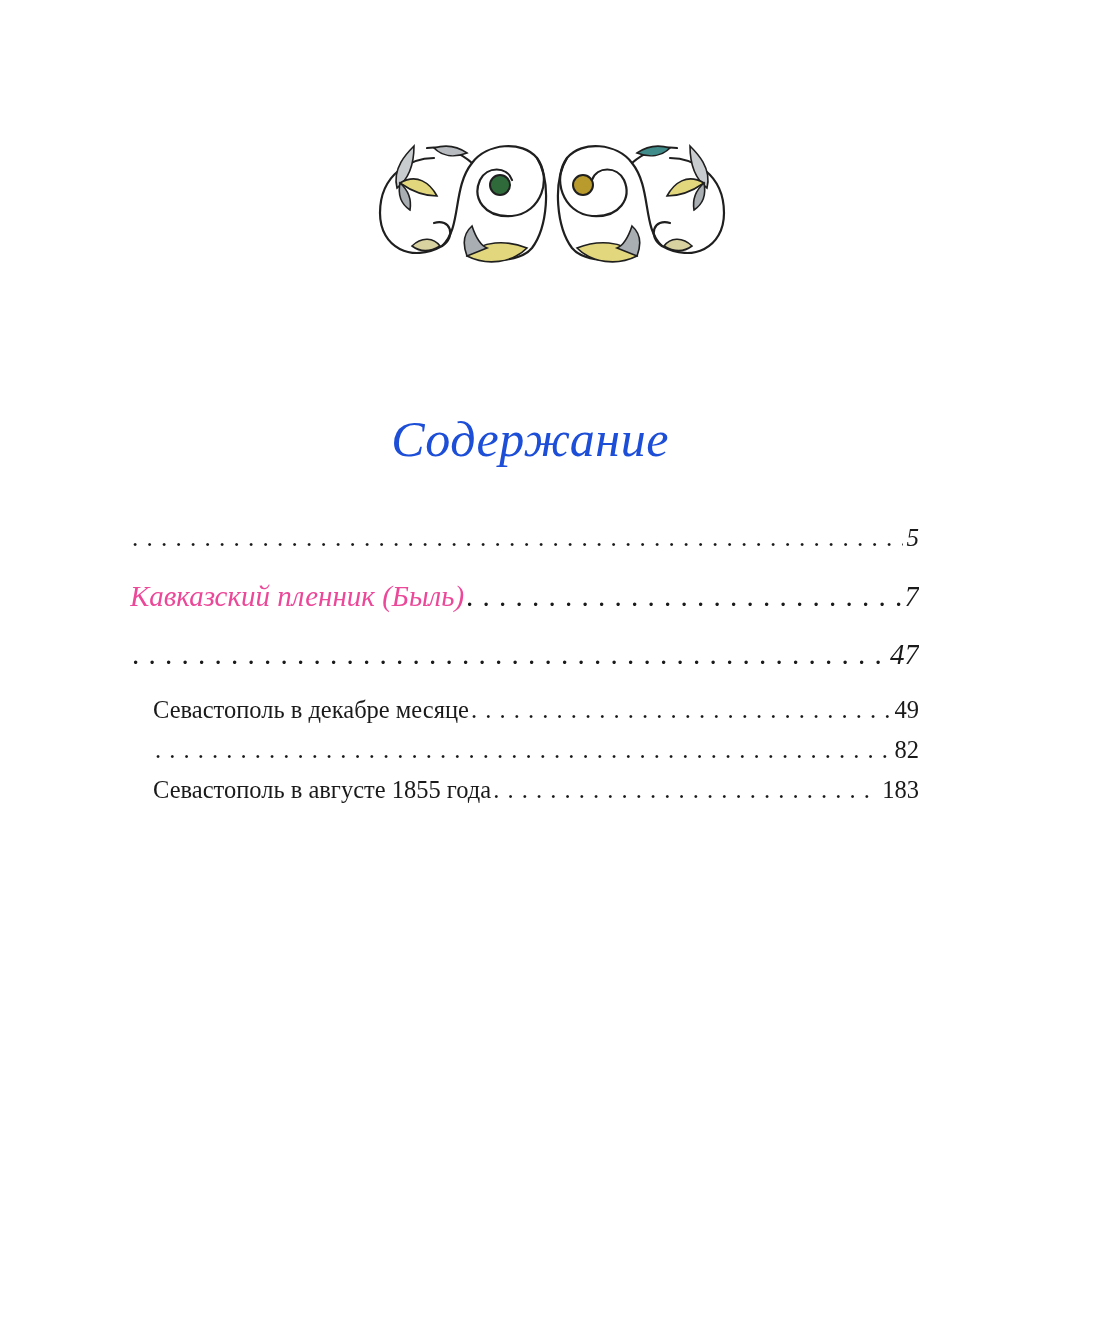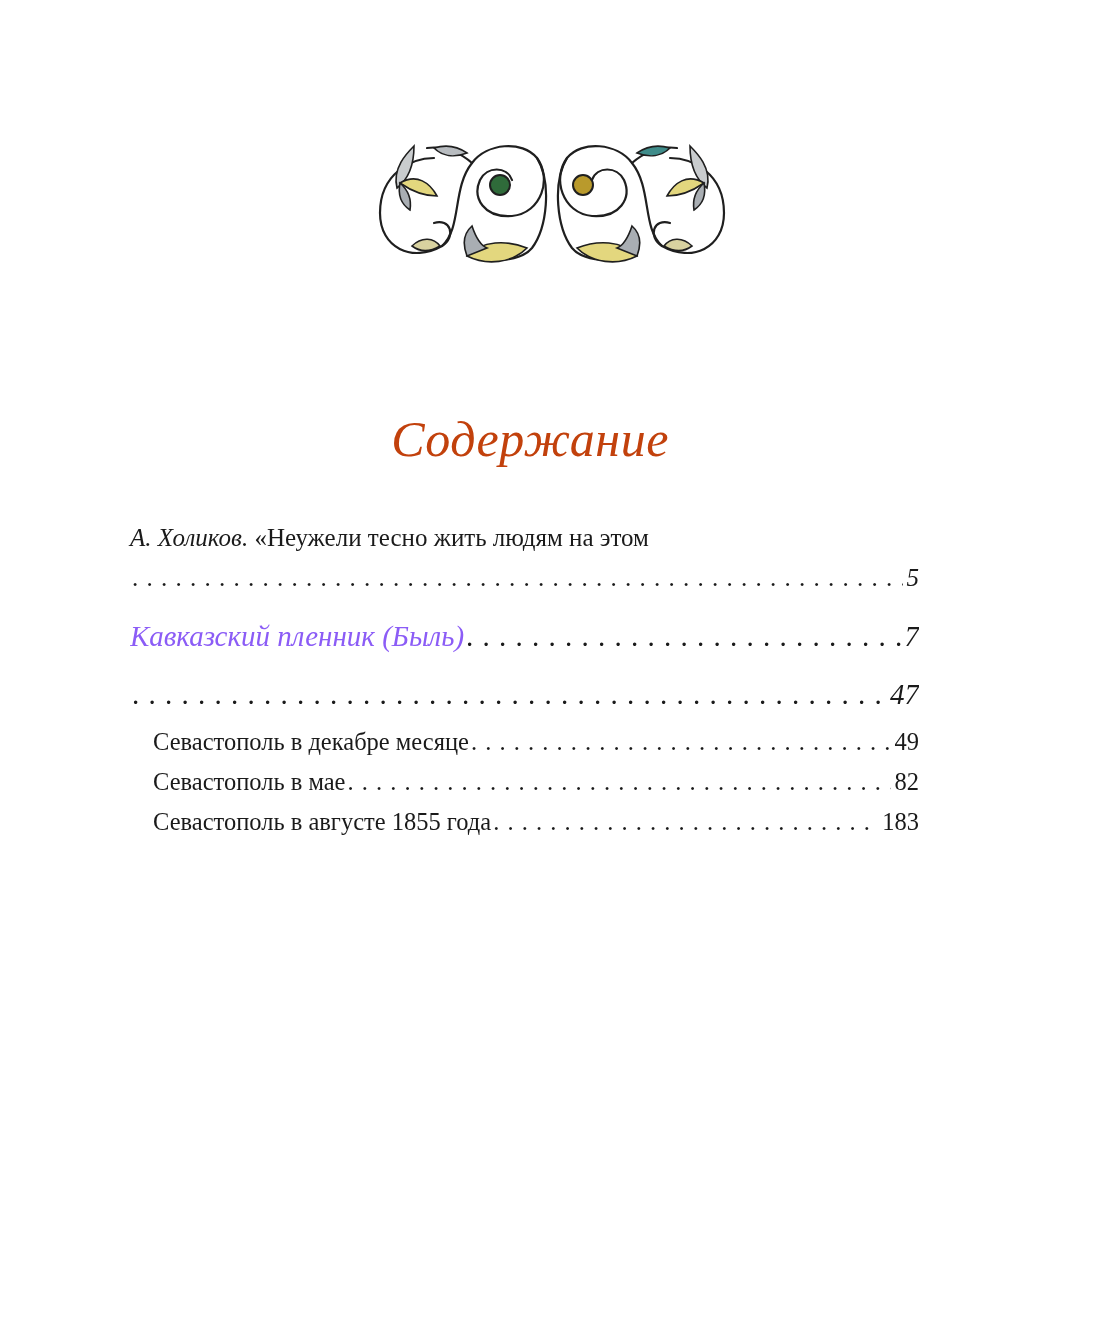--- a/index.html
+++ b/index.html
@@ -1,35 +1,35 @@
 <!DOCTYPE html>
 <html><head>
 <meta charset="utf-8">
 <style>
   html, body { margin: 0; padding: 0; background: #ffffff; }
   body { width: 1100px; height: 1326px; position: relative; overflow: hidden;
          font-family: "Liberation Serif", "DejaVu Serif", serif; color: #1a1a1a; }
   .ornament { position: absolute; left: 372px; top: 128px; width: 360px; height: 150px; }
   .title { position: absolute; left: 0; width: 1060px; top: 410px; text-align: center;
-           font-style: italic; font-size: 50px; color: #c2410c; letter-spacing: 0.5px; }
+           font-style: italic; font-size: 50px; color: #1d4ed8; letter-spacing: 0.5px; }
   .toc { position: absolute; left: 130px; width: 789px; top: 518px; }
   .entry { display: flex; align-items: baseline; width: 100%; white-space: nowrap; overflow: hidden; }
   .entry .label { flex: 0 0 auto; }
   .entry .leader { flex: 1 1 auto; overflow: hidden; white-space: nowrap; letter-spacing: 7.2px;
                    color: #1a1a1a; margin: 0 4px 0 2px; }
   .entry .leader::before { content: ". . . . . . . . . . . . . . . . . . . . . . . . . . . . . . . . . . . . . . . . . . . . . . . . . . . . . . . . . . . . . . . . . . . . . . . . . . . . . . . . . . . . . . . . . . . . . . ."; letter-spacing: 0; word-spacing: 2px; }
   .entry .page { flex: 0 0 auto; }
   .intro-line1 { font-size: 25px; line-height: 40px; }
   .intro-line1 .author { font-style: italic; }
   .intro { font-size: 25px; line-height: 40px; }
   .intro .page { font-style: italic; }
   .major { font-size: 29px; line-height: 40px; margin-top: 18px; }
-  .major .label { font-style: italic; color: #8b5cf6; }
+  .major .label { font-style: italic; color: #ec4899; }
   .major .page { font-style: italic; color: #1a1a1a; }
-  .minor-list { margin-top: 8px; padding-left: 23px; }
+  .minor-list { margin-top: 16px; padding-left: 23px; }
   .minor { font-size: 24.5px; line-height: 40px; }
 </style>
 </head>
 <body>
 
 <svg class="ornament" viewBox="0 0 360 150">
   <g fill="none" stroke="#1f1f1f" stroke-width="2.2" stroke-linecap="round">
 
     <path d="M62 30 C40 30 8 45 8 85 C8 120 40 135 70 118 C85 108 78 90 62 95"></path>
 
@@ -63,24 +63,20 @@
     <path d="M265 128 C250 112 225 112 205 120 C220 135 245 138 265 128 Z" fill="#e3d77e"></path>
     <path d="M265 128 C270 115 268 105 260 98 C256 110 250 118 245 120 Z" fill="#a9aeb3"></path>
     <path d="M40 118 C50 108 62 110 68 118 C58 124 48 124 40 118 Z" fill="#d8d2a0"></path>
     <path d="M320 118 C310 108 298 110 292 118 C302 124 312 124 320 118 Z" fill="#d8d2a0"></path>
   </g>
 </svg>
 
 <div class="title">Содержание</div>
 
 <div class="toc">
-  <div class="intro-line1">
-    <span class="author">А. Холиков.</span>
-    <span>«Неужели тесно жить людям на этом</span>
-  </div>
   <div class="entry intro">
     <span class="leader"></span>
     <span class="page">5</span>
   </div>
 
   <div class="entry major">
     <span class="label">Кавказский пленник (Быль)</span>
     <span class="leader"></span>
     <span class="page">7</span>
   </div>
@@ -91,21 +87,20 @@
     <span class="page">47</span>
   </div>
 
   <div class="minor-list">
     <div class="entry minor">
       <span class="label">Севастополь в декабре месяце</span>
       <span class="leader"></span>
       <span class="page">49</span>
     </div>
     <div class="entry minor">
-      <span class="label">Севастополь в мае</span>
       <span class="leader"></span>
       <span class="page">82</span>
     </div>
     <div class="entry minor">
       <span class="label">Севастополь в августе 1855 года</span>
       <span class="leader"></span>
       <span class="page">183</span>
     </div>
   </div>
 </div>

